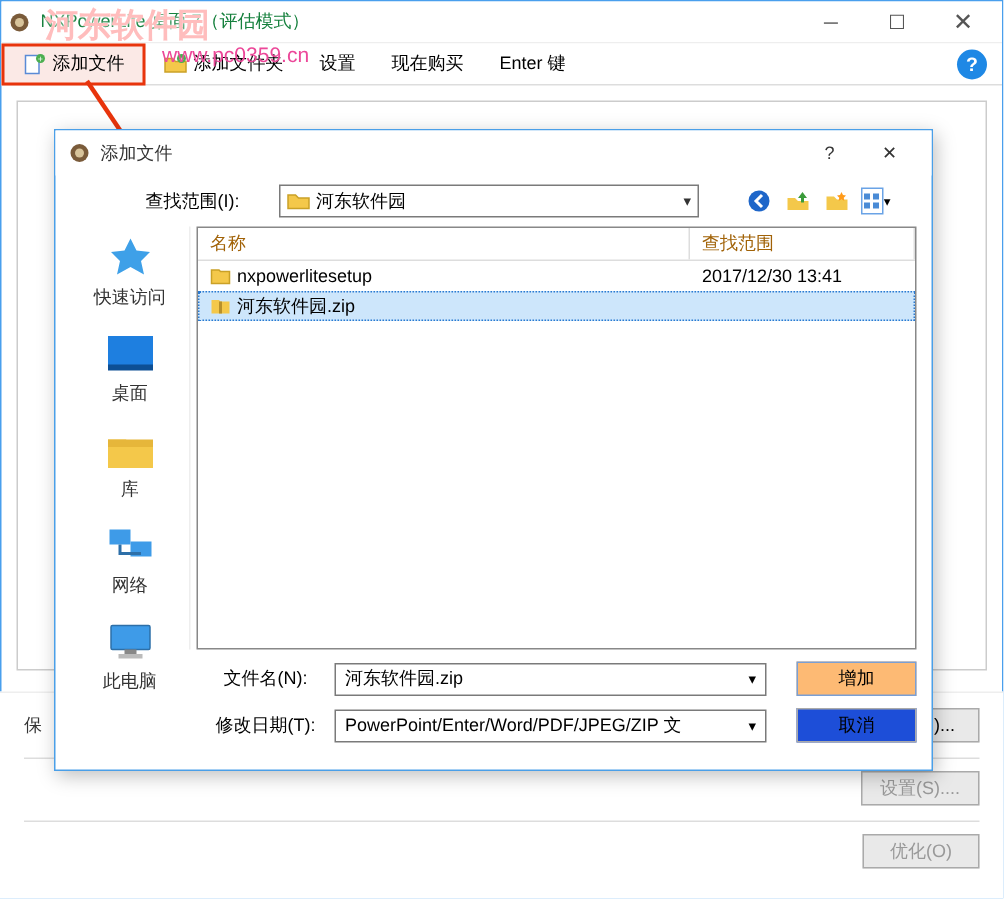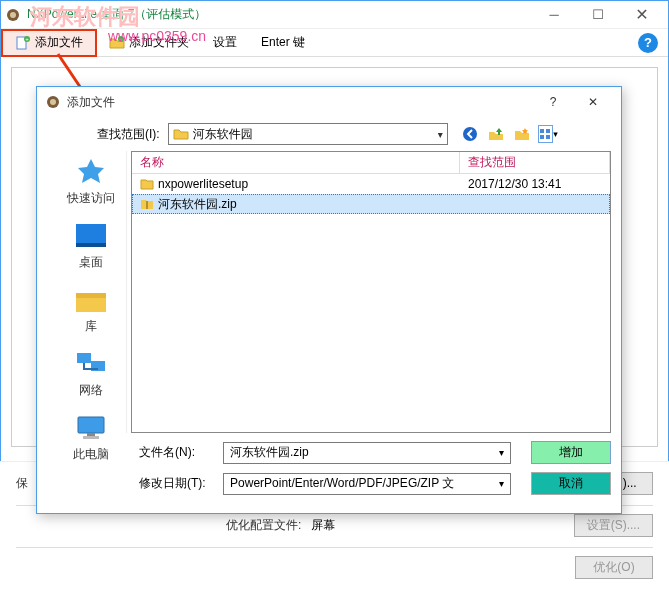--- a/index.html
+++ b/index.html
@@ -39,56 +39,56 @@
 
 
 .dialog { position: absolute; top: 86px; left: 36px; width: 586px; height: 428px; background: #fff; border: 1px solid #4a9fe8; box-shadow: 2px 3px 12px rgba(0,0,0,0.25); z-index: 20; }
 .dlg-titlebar { height: 30px; display: flex; align-items: center; padding: 0 8px; background: #fff; }
 .dlg-titlebar .icon { width: 16px; height: 16px; margin-right: 6px; }
 .dlg-titlebar .title { flex: 1; color: #333; }
 .dlg-titlebar .winbtns { display: flex; }
 .dlg-titlebar .winbtn { width: 40px; height: 28px; display: flex; align-items: center; justify-content: center; color: #333; }
 
 .dlg-body { padding: 6px 10px 10px 10px; height: calc(100% - 30px); display: flex; flex-direction: column; }
-.lookup-row { display: flex; align-items: center; gap: 6px; margin-bottom: 6px; margin-left: 50px; }
+.lookup-row { display: flex; align-items: center; gap: 24px; margin-bottom: 6px; margin-left: 50px; }
 .lookup-row label { margin-right: 2px; }
 .lookup-combo { flex: 0 0 280px; height: 22px; border: 1px solid #7a7a7a; background: #fff; display: flex; align-items: center; padding: 0 4px; }
 .lookup-combo .fico { width: 16px; height: 16px; margin-right: 4px; }
 .lookup-combo .txt { flex: 1; }
 .lookup-combo .caret { font-size: 10px; color: #333; }
 .nav-icons { display: flex; gap: 6px; margin-left: 6px; }
 .nav-icons .ni { width: 20px; height: 20px; display: flex; align-items: center; justify-content: center; }
 .nav-icons .ibox { width:18px; height:18px; border:1px solid #6aa3e6; display:flex; align-items:center; justify-content:center; }
 
 .dlg-main { flex: 1; display: flex; gap: 4px; min-height: 0; }
-.places { width: 80px; display: flex; flex-direction: column; align-items: flex-end; gap: 6px; padding-top: 2px; border-right: 1px solid #eee; }
+.places { width: 80px; display: flex; flex-direction: column; align-items: center; gap: 6px; padding-top: 2px; border-right: 1px solid #eee; }
 .place { display: flex; flex-direction: column; align-items: center; width: 70px; padding: 4px 0; }
 .place .pico { width: 36px; height: 30px; margin-bottom: 3px; }
 .place .plabel { font-size: 12px; color: #333; text-align: center; }
 
 .filelist { flex: 1; border: 1px solid #888; background: #fff; display: flex; flex-direction: column; min-height: 0; }
 .fl-header { display: flex; background: #fff; border-bottom: 1px solid #ddd; height: 22px; align-items: center; }
-.fl-header .col { padding: 0 8px; border-right: 1px solid #ddd; height: 100%; display: flex; align-items: center; color: #be185d; }
+.fl-header .col { padding: 0 8px; border-right: 1px solid #ddd; height: 100%; display: flex; align-items: center; color: #a16207; }
 .col-name { flex: 1; }
 .col-date { width: 150px; }
 .fl-rows { flex: 1; overflow: auto; }
 .fl-row { display: flex; height: 20px; align-items: center; }
 .fl-row.selected { background: #cde6fb; outline: 1px dotted #2a7ad1; outline-offset: -1px; }
 .fl-row .cell { padding: 0 8px; display: flex; align-items: center; gap: 4px; }
 .cell-name { flex: 1; }
 .cell-date { width: 150px; margin-left: 39px; }
 .fico { width: 14px; height: 14px; flex-shrink: 0; }
 
 .dlg-bottom { margin-top: 8px; margin-left: 92px; }
 .db-row { display: flex; align-items: center; gap: 8px; margin-bottom: 8px; }
-.db-row label { width: 78px; }
+.db-row label { width: 78px; text-align: center; }
 .db-row .combo { flex: 0 0 288px; height: 22px; border: 1px solid #7a7a7a; background: #fff; display: flex; align-items: center; padding: 0 6px; }
 .db-row .combo .caret { margin-left: auto; font-size: 10px; }
-.db-row .btn { width: 82px; height: 23px; border: 1px solid #7a9fd4; background: #86efac; text-align: center; line-height: 21px; margin-left: 12px; }
-.db-row .btn.cancel { background: #14b8a6; border-color:#aaa; }
+.db-row .btn { width: 82px; height: 23px; border: 1px solid #7a9fd4; background: #fdba74; text-align: center; line-height: 21px; margin-left: 12px; }
+.db-row .btn.cancel { background: #1d4ed8; border-color:#aaa; }
 
 
 .sv { display: block; }
 </style>
 </head>
 <body>
 
 <div class="main-window">
   <div class="main-titlebar">
     <svg class="icon sv" viewBox="0 0 16 16">
@@ -117,41 +117,40 @@
           <path d="M1 4h5l2 2h7v7H1z" fill="#f4c84a" stroke="#caa127"></path>
           <circle cx="12" cy="4" r="3" fill="#4caf50"></circle>
           <text x="12" y="6" font-size="5" fill="#fff" text-anchor="middle">+</text>
         </svg>
       <span>添加文件夹</span>
     </div>
     <div class="menu-item">
       <span>设置</span>
     </div>
     <div class="menu-item">
+      <span>现在购买</span>
+    </div>
+    <div class="menu-item">
       <span>Enter 键</span>
     </div>
     <div class="help-icon">?</div>
   </div>
 
   <div class="main-body">
     <div class="main-panel"></div>
   </div>
 
   <div class="main-bottom">
     <div class="mb-row">
       <label>保</label>
       <div style="flex:1"></div>
       <div class="btn">编辑(I)...</div>
     </div>
     <div class="divider"></div>
     <div class="mb-row" style="justify-content:center; position:relative;">
-      <div style="position:absolute; left:210px; display:flex; align-items:center; gap:6px;">
-        <label>优化配置文件:</label>
-        <span>屏幕</span>
-      </div>
       <div style="flex:1"></div>
       <div class="btn disabled">设置(S)....</div>
     </div>
     <div class="divider"></div>
     <div class="mb-row">
       <div style="flex:1"></div>
       <div class="btn disabled">优化(O)</div>
     </div>
   </div>
 </div>

